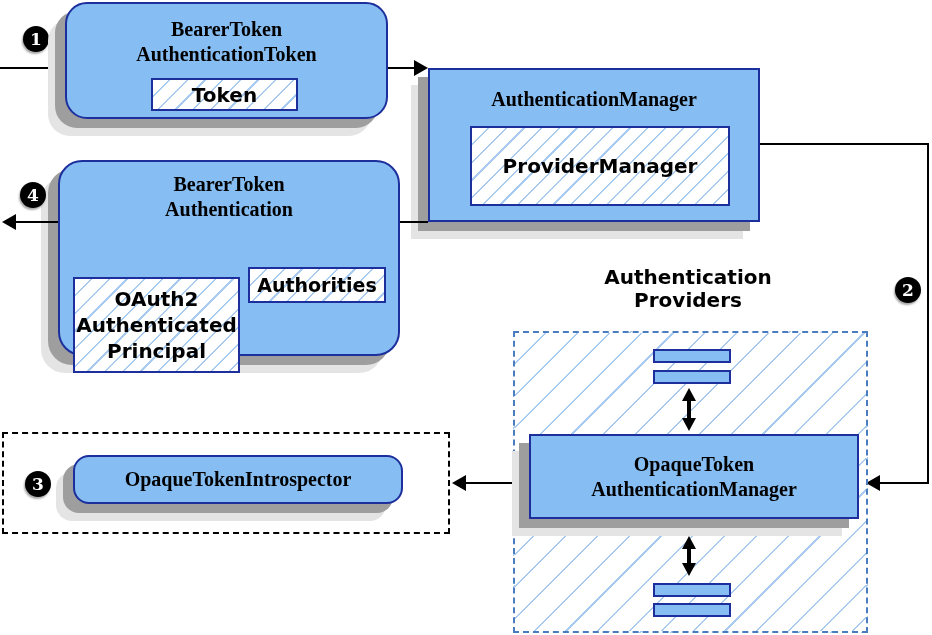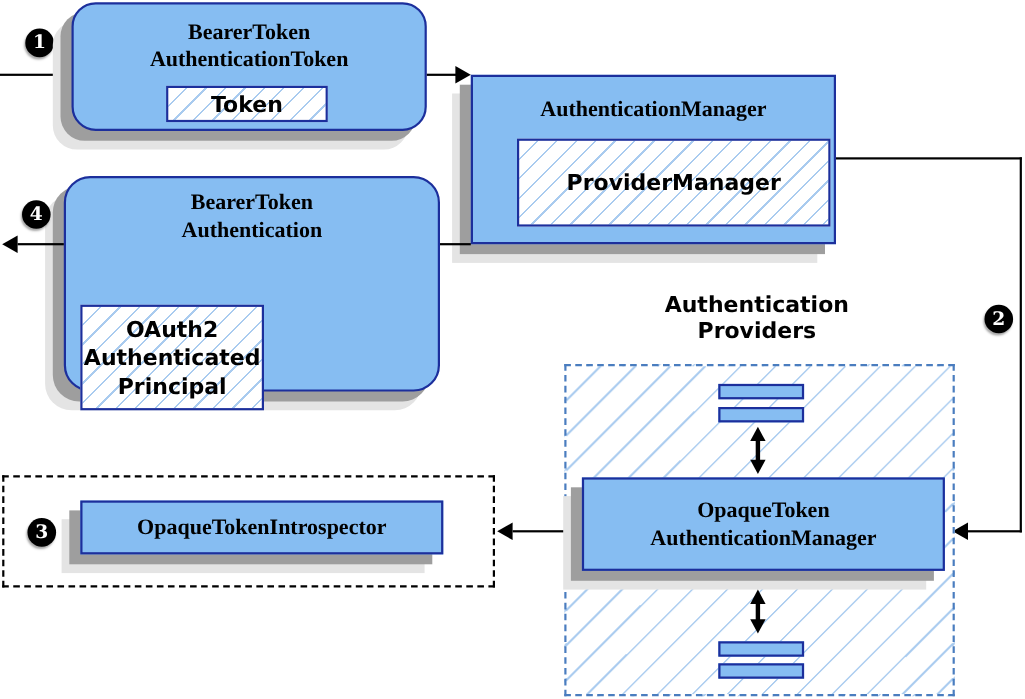--- a/index.html
+++ b/index.html
@@ -23,26 +23,26 @@
   .badge{position:absolute;width:26px;height:26px;border-radius:50%;background:var(--badge-bg,#000);
          color:var(--badge-text,#fff);font-family:"DejaVu Serif","Liberation Serif",serif;font-weight:bold;
          font-size:17px;display:flex;align-items:center;justify-content:center;box-shadow:-1px 2px 2px rgba(0,0,0,.35);}
   .bar{position:absolute;width:78px;height:14px;background:var(--box-fill,#86bdf2);
        border:2px solid var(--box-border,#1c2f9c);box-sizing:border-box;}
   .pre{white-space:pre-line;}
 
   #box-a{left:65px;top:2px;width:323px;height:117px;border-radius:22px;font-size:20px;line-height:25px;padding-top:13px;}
   #chip-token{left:151px;top:78px;width:147px;height:33px;font-size:20px;}
   #box-b{left:428px;top:68px;width:332px;height:154px;font-size:20px;padding-top:18px;}
-  #chip-pm{left:470px;top:126px;width:285px;height:80px;font-size:20px;}
+  #chip-pm{left:470px;top:126px;width:260px;height:80px;font-size:20px;}
   #box-c{left:58px;top:160px;width:342px;height:196px;border-radius:24px;font-size:20px;line-height:25px;padding-top:10px;}
   #chip-principal{left:73px;top:237px;width:167px;height:96px;font-size:20px;line-height:26px;margin-top:40px;}
   #chip-auth{left:248px;top:267px;width:138px;height:36px;font-size:19px;white-space:nowrap;}
   #dash-introspector{position:absolute;left:2px;top:432px;width:448px;height:102px;border:2px dashed #000;box-sizing:border-box;}
-  #box-introspector{left:73px;top:455px;width:330px;height:49px;font-size:20px;display:flex;align-items:center;justify-content:center;}
+  #box-introspector{left:73px;top:455px;width:330px;height:49px;font-size:20px;display:flex;align-items:center;justify-content:center;border-radius:16px;}
   #label-providers{position:absolute;left:563px;top:266px;width:250px;text-align:center;font-weight:bold;
                    font-size:20px;line-height:23px;color:#000;}
   #dash-providers{position:absolute;left:513px;top:331px;width:355px;height:302px;
                   border:2px dashed var(--provider-dash,#4a7dbf);box-sizing:border-box;background-color:#fff;
                   background-image:repeating-linear-gradient(135deg,transparent 0 21px,var(--hatch-line,#a9cbef) 21px 22.5px);}
   #box-provider{left:529px;top:434px;width:330px;height:85px;font-size:20px;line-height:25px;
                 display:flex;align-items:center;justify-content:center;}
 
   #badge-1{left:23px;top:26px;}  #badge-2{left:895px;top:277px;}
   #badge-3{left:25px;top:471px;} #badge-4{left:20px;top:182px;}
@@ -102,20 +102,23 @@
   <div class="line" id="ln-b-c"></div>
   <div class="bluebox" id="box-c">
     <div class="pre">BearerToken
 Authentication</div>
   </div>
   <div class="chip" id="chip-principal">
     <span class="pre">OAuth2
 Authenticated
 Principal</span>
   </div>
+  <div class="chip" id="chip-auth">
+    <span>Authorities</span>
+  </div>
 
   <div class="line" id="ln-out"></div>
   <div class="head l" id="hd-out"></div>
   <div class="badge" id="badge-4">
     <span>4</span>
   </div>
 
   <div id="dash-introspector"></div>
   <div class="badge" id="badge-3">
     <span>3</span>

